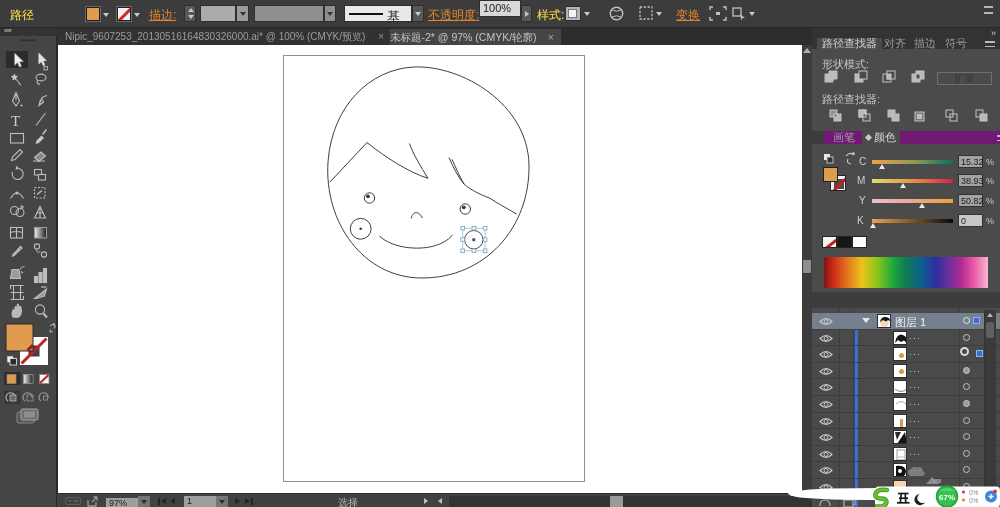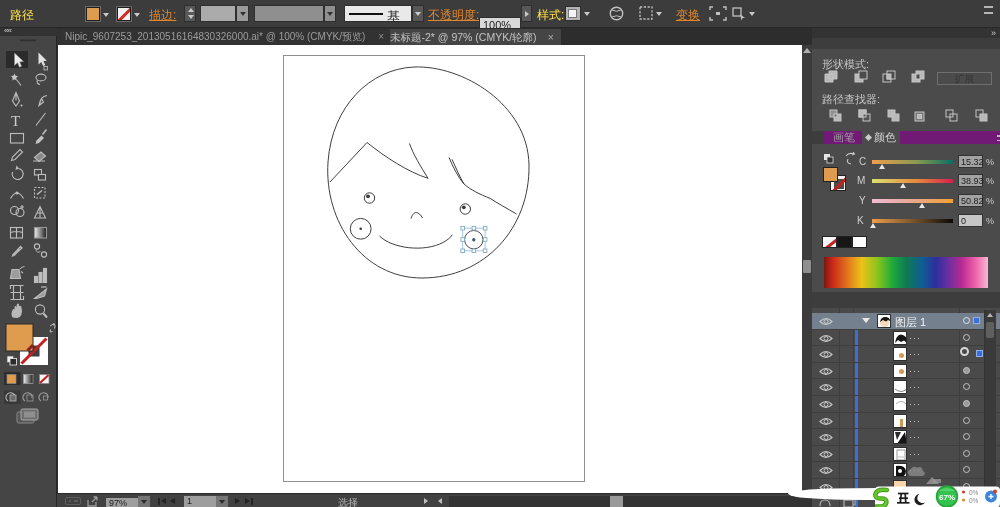--- a/index.html
+++ b/index.html
@@ -66,21 +66,21 @@
       </span>
 
     <span class="abs" style="left:344px;top:5px;width:68px;height:17px;background:#e9e9e9;border:1px solid #2e2e2e">
       <span class="abs" style="left:4px;top:7px;width:34px;height:2px;background:#111"></span>
       <span class="abs" style="left:42px;top:2px;color:#222;font-size:13px">基本</span>
       </span>
     <span class="abs" style="left:412px;top:5px;width:12px;height:17px;background:#585858;border:1px solid #2e2e2e">
         <span class="ddarrow abs" style="left:2px;top:6px"></span>
       </span>
     <span class="abs tb-link" style="left:428px;top:7px">不透明度:</span>
-    <span class="abs" style="left:479px;top:17px;width:42px;height:17px;background:#d9d9d9;border:1px solid #2e2e2e;color:#222;font-size:11px;line-height:15px;padding-left:3px">100%</span>
+    <span class="abs" style="left:479px;top:0;width:42px;height:17px;background:#d9d9d9;border:1px solid #2e2e2e;color:#222;font-size:11px;line-height:15px;padding-left:3px">100%</span>
     <span class="abs" style="left:521px;top:5px;width:11px;height:17px;background:#585858;border:1px solid #2e2e2e">
         <span class="abs" style="left:3px;top:5px;width:0;height:0;border-top:3px solid transparent;border-bottom:3px solid transparent;border-left:4px solid #c9c9c9"></span>
       </span>
     <span class="abs tb-label" style="left:537px;top:7px">样式:</span>
     <span class="abs" style="left:565px;top:6px;width:16px;height:15px;background:#b4b4b4;border:1px solid #2e2e2e">
         <span class="abs" style="left:2px;top:2px;width:9px;height:9px;background:#f4f4f4;border:1px solid #777"></span>
       </span>
     <span class="abs ddarrow" style="left:584px;top:12px"></span>
 
     <svg class="abs" style="left:608px;top:5px" width="17" height="17" viewBox="0 0 17 17">
@@ -286,20 +286,27 @@
     <span class="abs" style="left:381px;top:4px;width:0;height:0;border-top:3px solid transparent;border-bottom:3px solid transparent;border-right:4.5px solid #c0c0c0"></span>
     <span class="abs" style="left:392px;top:2px;width:363px;height:11px;background:#333333"></span>
     <span class="abs" style="left:553px;top:2px;width:13px;height:11px;background:#9a9a9a"></span>
   </div>
   <div class="abs" id="dock">
 
     <div class="abs" style="left:0;top:0;width:188px;height:10px;background:#333">
         <span style="position:absolute;right:5px;top:0px;color:#c9c9c9;font-size:9px;letter-spacing:-1px">»</span>
       </div>
 
+    <div class="abs" style="left:0;top:10px;width:188px;height:11px;background:#333">
+      <span class="abs ptab on" style="left:5px;top:0;height:11px;line-height:10px;padding:0 5px">路径查找器</span>
+      <span class="abs ptab" style="left:70px;top:0;height:11px;line-height:10px;padding:0 2px">对齐</span>
+      <span class="abs ptab" style="left:100px;top:0;height:11px;line-height:10px;padding:0 2px">描边</span>
+      <span class="abs ptab" style="left:131px;top:0;height:11px;line-height:10px;padding:0 2px">符号</span>
+      <span class="abs" style="right:5px;top:3px;width:10px;height:6px;border-top:2px solid #bbb;border-bottom:1px solid #bbb"></span>
+    </div>
     <div class="abs pbody" style="left:0;top:21px;width:188px;height:82px">
       <span class="abs plabel" style="left:10px;top:8px">形状模式:</span>
       <svg class="abs" style="left:12px;top:21px" width="168" height="16" viewBox="0 0 168 16">
         <g stroke="#c4c4c4" stroke-width="1">
           <path d="M1,4 h8 v8 h-8 z M5,1 h8 v8 h-8 z" fill="#b9b9b9"></path>
           <rect x="31" y="4" width="8" height="8" fill="#b9b9b9"></rect>
             <rect x="35" y="1" width="8" height="8" fill="#4b4b4b"></rect>
           <rect x="59" y="4" width="8" height="8" fill="#4b4b4b"></rect>
             <rect x="63" y="1" width="8" height="8" fill="#4b4b4b"></rect>
             <rect x="63" y="4" width="4" height="5" fill="#b9b9b9"></rect>

